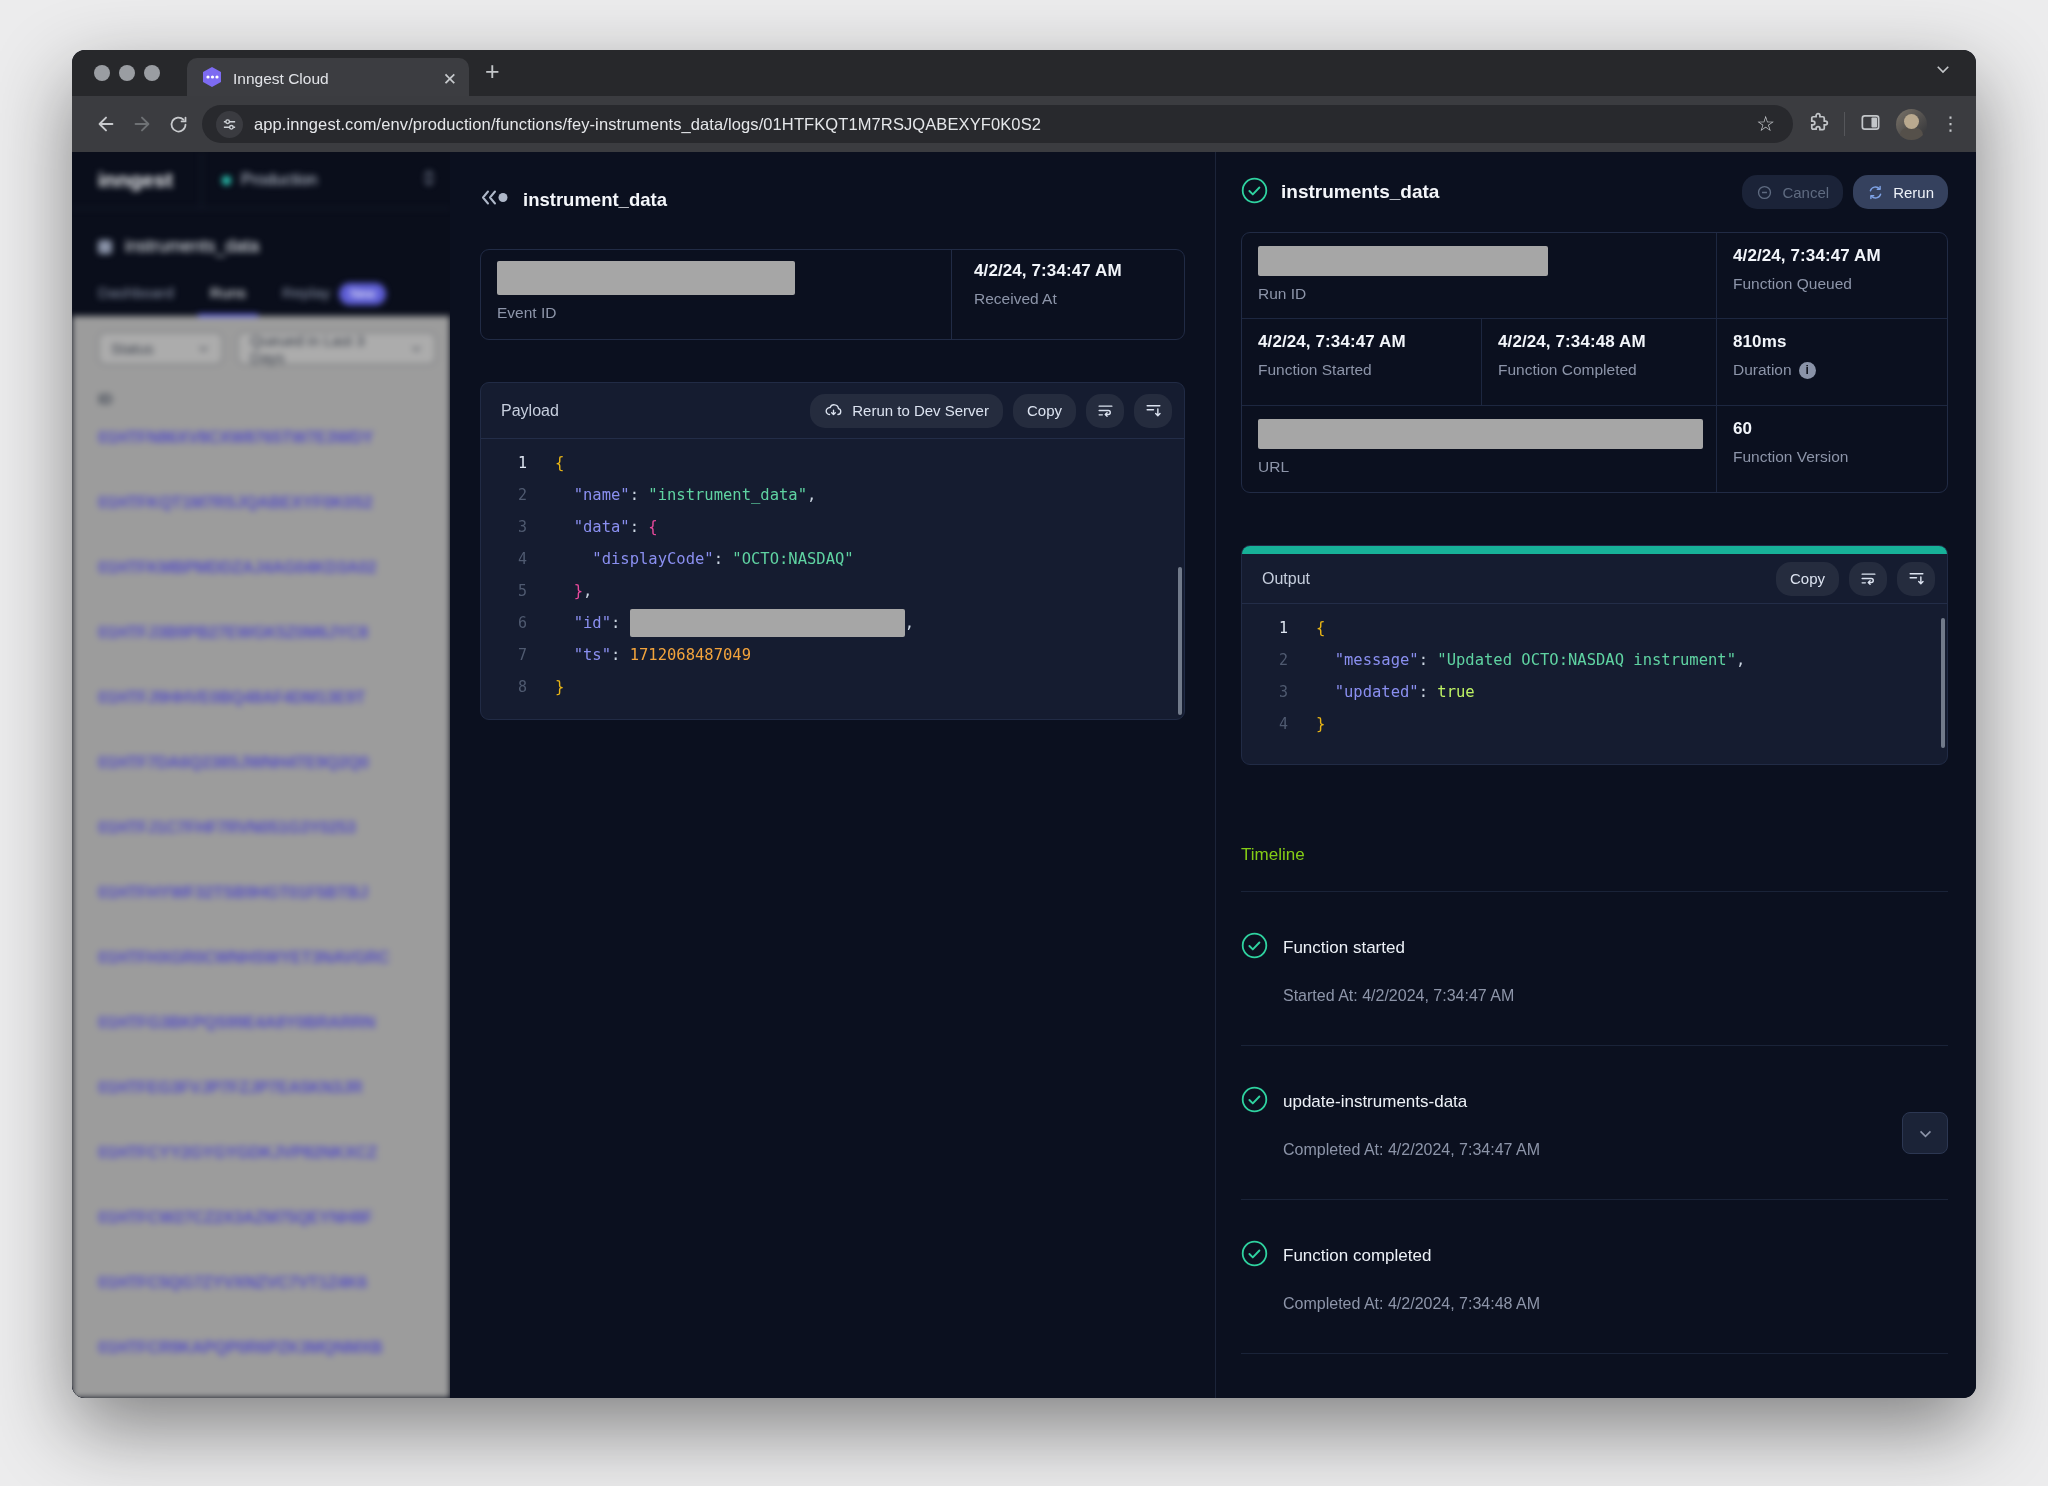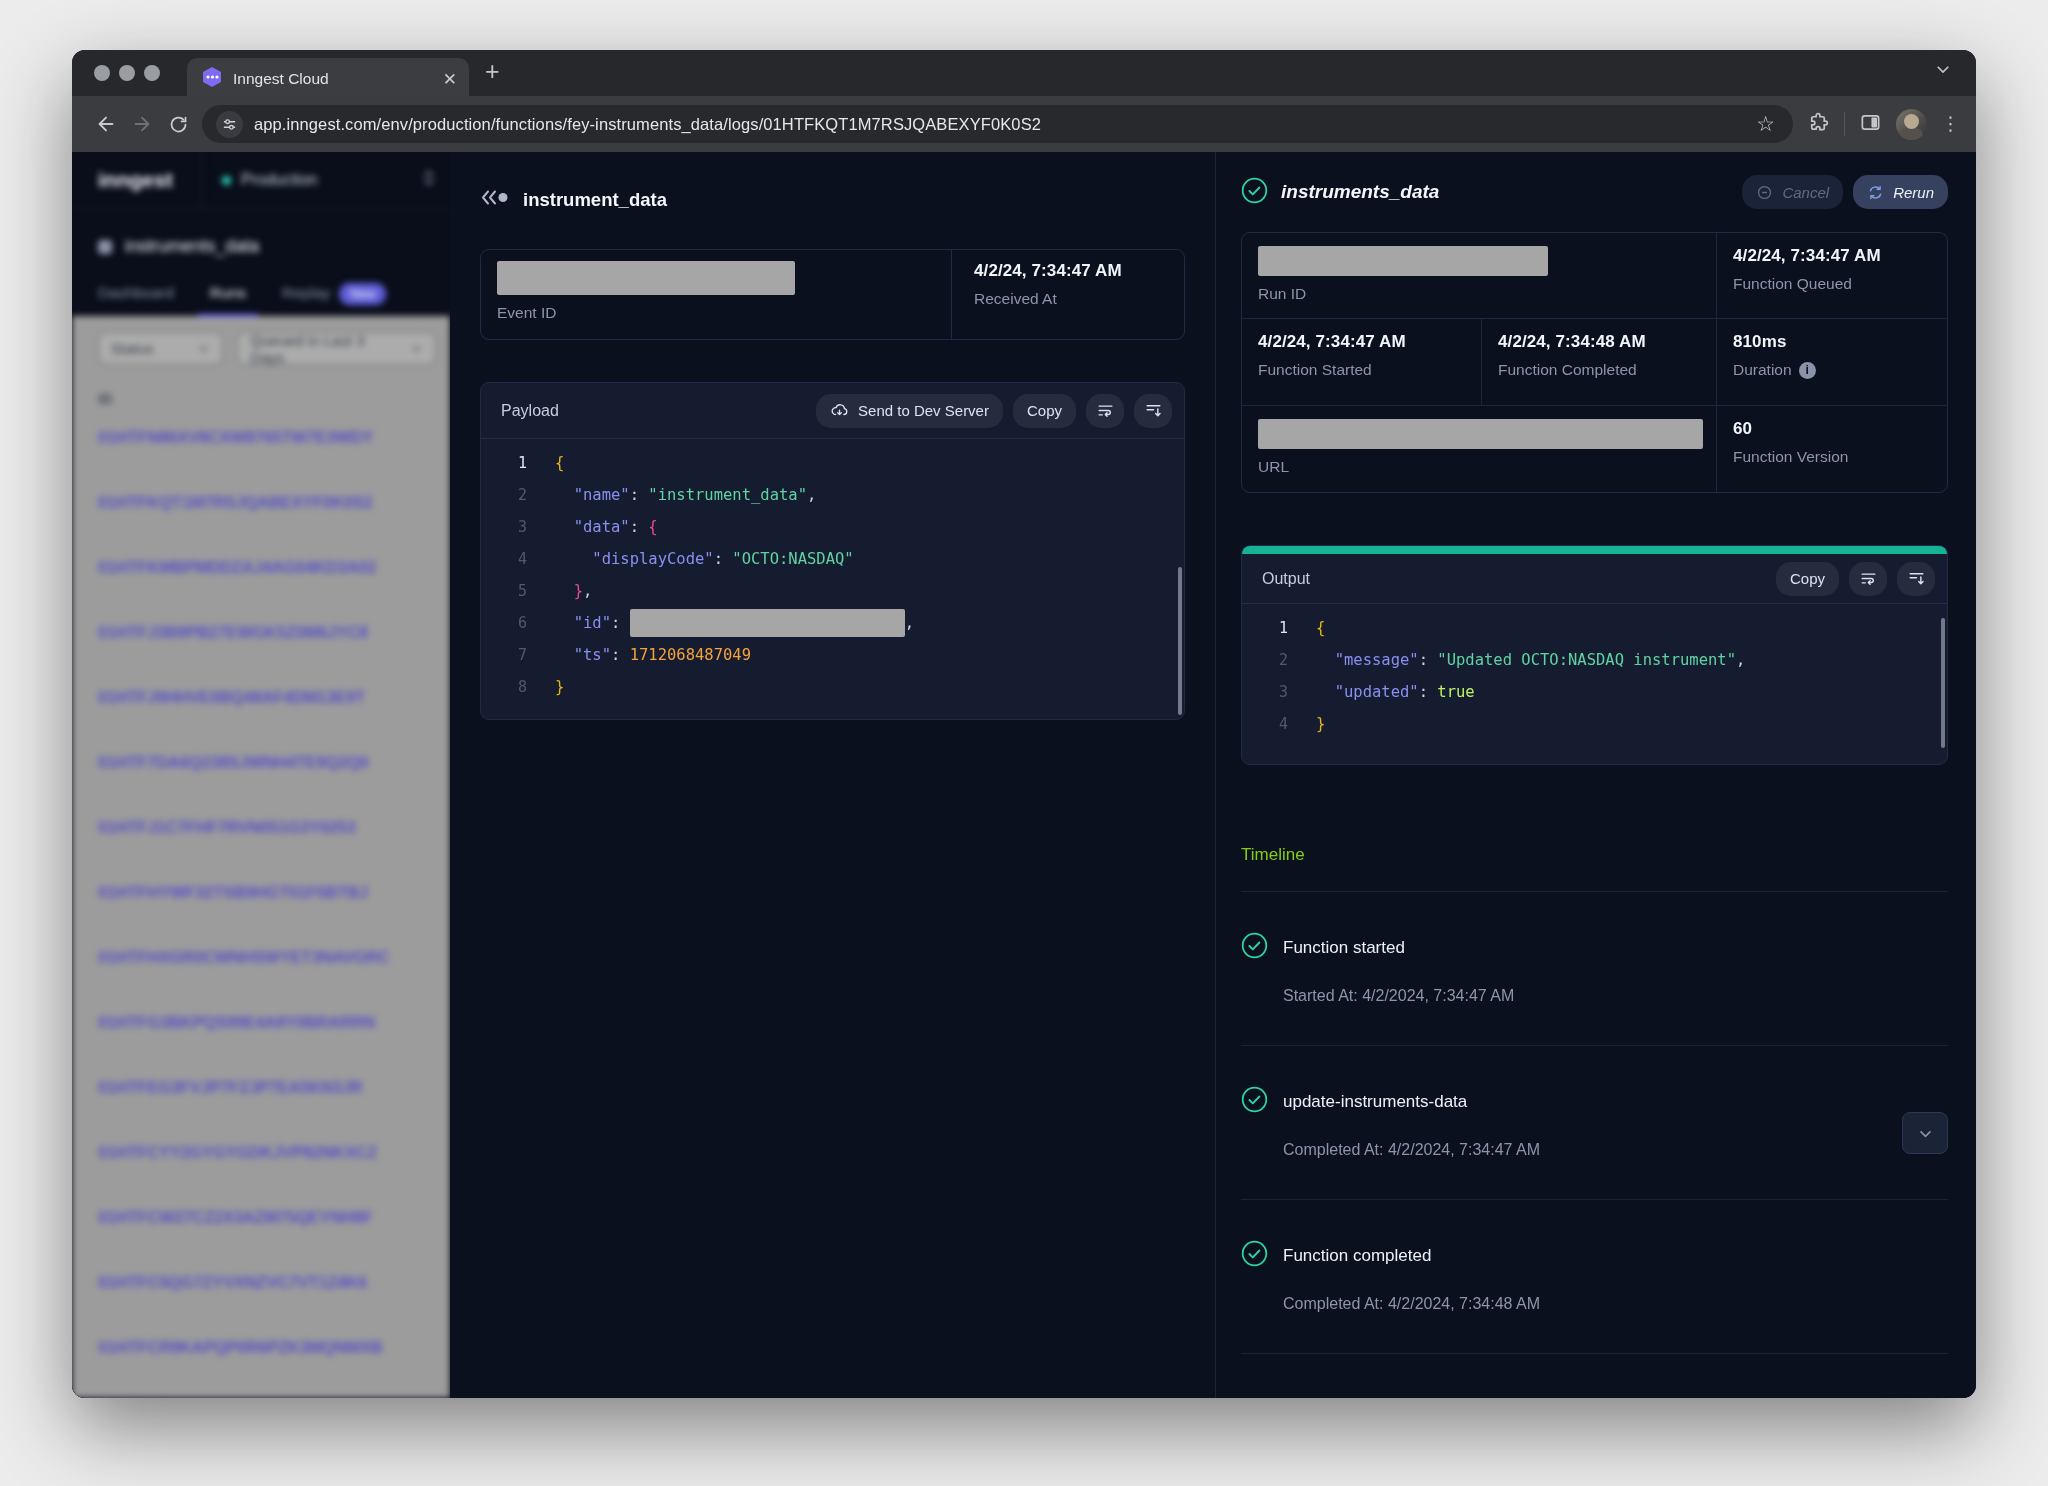--- a/index.html
+++ b/index.html
@@ -82,21 +82,21 @@
   .ln { flex:0 0 auto; width:46px; text-align:right; color:#4f5a70; font-size:15px; }
   .ln.act { color:#dfe6f2; }
   .ct { padding-left:28px; white-space:pre; color:#cbd5e1; }
   .tk-pl { color:#cbd5e1; } .tk-k { color:#8a8ff0; } .tk-s { color:#5fd3a2; } .tk-n { color:#f2a33c; }
   .tk-b { color:#bef264; } .tk-by { color:#e7b416; } .tk-bp { color:#e8499c; }
   .tk-red { display:inline-block; width:275px; height:28px; background:#a6a6a6; border-radius:2px; vertical-align:middle; }
   .scrollthumb { position:absolute; right:2px; width:4px; background:rgba(190,200,214,.55); border-radius:2px; }
 
   
   .run-panel { flex:1; border-left:1px solid #1c2439; padding:0 28px 0 25px; }
-  .rp-head { margin-top:23px; display:flex; align-items:center;font-style:italic; }
+  .rp-head { margin-top:23px; display:flex; align-items:center; }
   .rp-title { color:#f4f6fa; font-size:19px; font-weight:600; margin-left:13px; flex:1; }
   .btn-cancel { background:#1b2338; color:#5f6b81; }
   .btn-rerun { background:#35415e; color:#eef2f8; }
   .rp-card { margin-top:23px; height:261px; display:grid; grid-template-columns:240px 235px 1fr; grid-template-rows:1fr 1fr 1fr; }
   .gcell { padding:13px 16px; }
   .bd-r { border-right:1px solid #1d2740; } .bd-b { border-bottom:1px solid #1d2740; }
   .span2 { grid-column:1 / 3; }
   .bar-runid { width:290px; height:30px; }
   .bar-url { width:445px; height:30px; }
   .lab-info { display:flex; align-items:center; gap:7px; }
@@ -283,21 +283,21 @@
         </div>
 
         <div class="card codecard">
           <div class="cc-head">
             <span class="cc-title">Payload</span>
             <span class="btn">
               <svg width="19" height="19" viewBox="0 0 24 24" fill="none" stroke="#dce3f0" stroke-width="1.7" stroke-linecap="round" stroke-linejoin="round">
                   <path d="M7 17a4.3 4.3 0 1 1 .64-8.56A5.5 5.5 0 0 1 18.3 9.7 3.7 3.7 0 0 1 17.6 17"></path>
                   <path d="M12 11.5V17M9.7 14.9l2.3 2.3 2.3-2.3"></path>
                 </svg>
-              <span>Send to Dev Server</span>
+              <span>Rerun to Dev Server</span>
             </span>
             <span class="btn">Copy</span>
             <span class="btn icon">
               <svg width="19" height="19" viewBox="0 0 24 24" fill="none" stroke="#dce3f0" stroke-width="1.8" stroke-linecap="round" stroke-linejoin="round">
                   <path d="M4 6.5h16M4 12h11.5a2.5 2.5 0 0 1 0 5H12"></path>
                   <path d="M14 14.8 11.8 17l2.2 2.2M4 17.5h4"></path>
                 </svg>
             </span>
             <span class="btn icon">
               <svg width="19" height="19" viewBox="0 0 24 24" fill="none" stroke="#dce3f0" stroke-width="1.8" stroke-linecap="round" stroke-linejoin="round">

